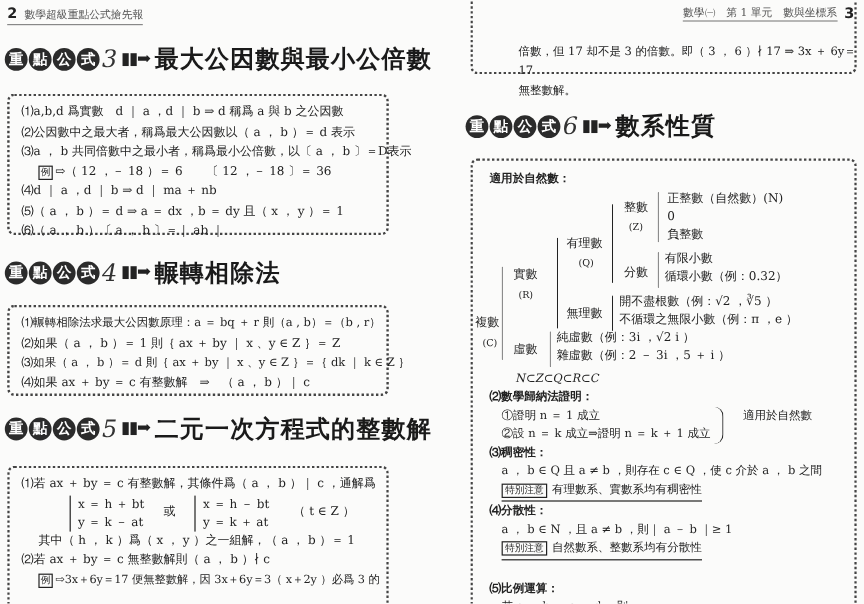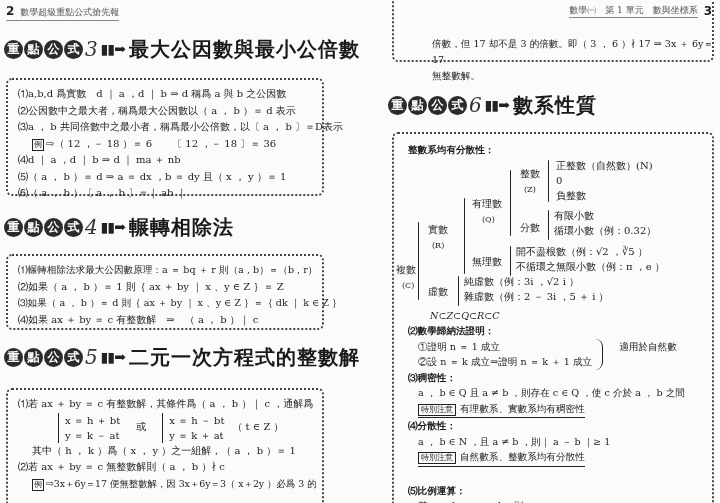--- a/index.html
+++ b/index.html
@@ -94,21 +94,21 @@
     <div class="sys">
       <div class="sysb">
         <div>x ＝ h ＋ bt</div>
         <div>y ＝ k － at</div>
       </div>
       <span style="margin:0 8px">或</span>
       <div class="sysb">
         <div>x ＝ h － bt</div>
         <div>y ＝ k ＋ at</div>
       </div>
-      <span style="">（ t ∈ Z ）</span>
+      <span style="margin-left:12px">（ t ∈ Z ）</span>
     </div>
     <div class="ln" style="padding-left:14px">其中（ h ， k ）爲（ x ， y ）之一組解，（ a ， b ）＝ 1</div>
     <div class="ln">⑵若 ax ＋ by ＝ c 無整數解則（ a ， b ）∤ c</div>
     <div class="ln" style="padding-left:14px;font-size:9.4px"><span class="ex">例</span><span>⇨</span><span>3x＋6y＝17 便無整數解，因 3x＋6y＝3（ x＋2y ）必爲 3 的</span></div>
   </div>
 </div>
 
 <div class="page right">
   <div class="runhead-right">
     <span class="txt">數學㈠　第 1 單元　數與坐標系</span>
@@ -128,21 +128,21 @@
       <span>點</span>
       <span>公</span>
       <span>式</span>
     </div>
     <span class="hnum">6</span>
     <span class="arrow">▮▮➡</span>
     <span class="htitle">數系性質</span>
   </div>
 
   <div class="box" style="left:32px;top:132px;width:322px;height:390px;border-bottom:none;border-radius:6px 6px 0 0;padding:8px 10px 0 14px;font-size:9.6px;line-height:15.5px">
-    <div class="bold">整數系均有分散性：</div>
+    <div class="bold">適用於自然數：</div>
     <div class="tree">
       <span class="t" style="left:148px;top:0">正整數（自然數）(N)</span>
       <span class="t" style="left:148px;top:15px">0</span>
       <span class="t" style="left:148px;top:30px">負整數</span>
       <div class="brace" style="left:140px;top:2px;height:42px"></div>
       <span class="t" style="left:112px;top:8px">整數</span>
       <span class="t" style="left:116px;top:24px;font-size:8px">(Z)</span>
       <div class="brace" style="left:102px;top:12px;height:66px"></div>
       <span class="t" style="left:112px;top:62px">分數</span>
       <div class="brace" style="left:140px;top:52px;height:30px"></div>

